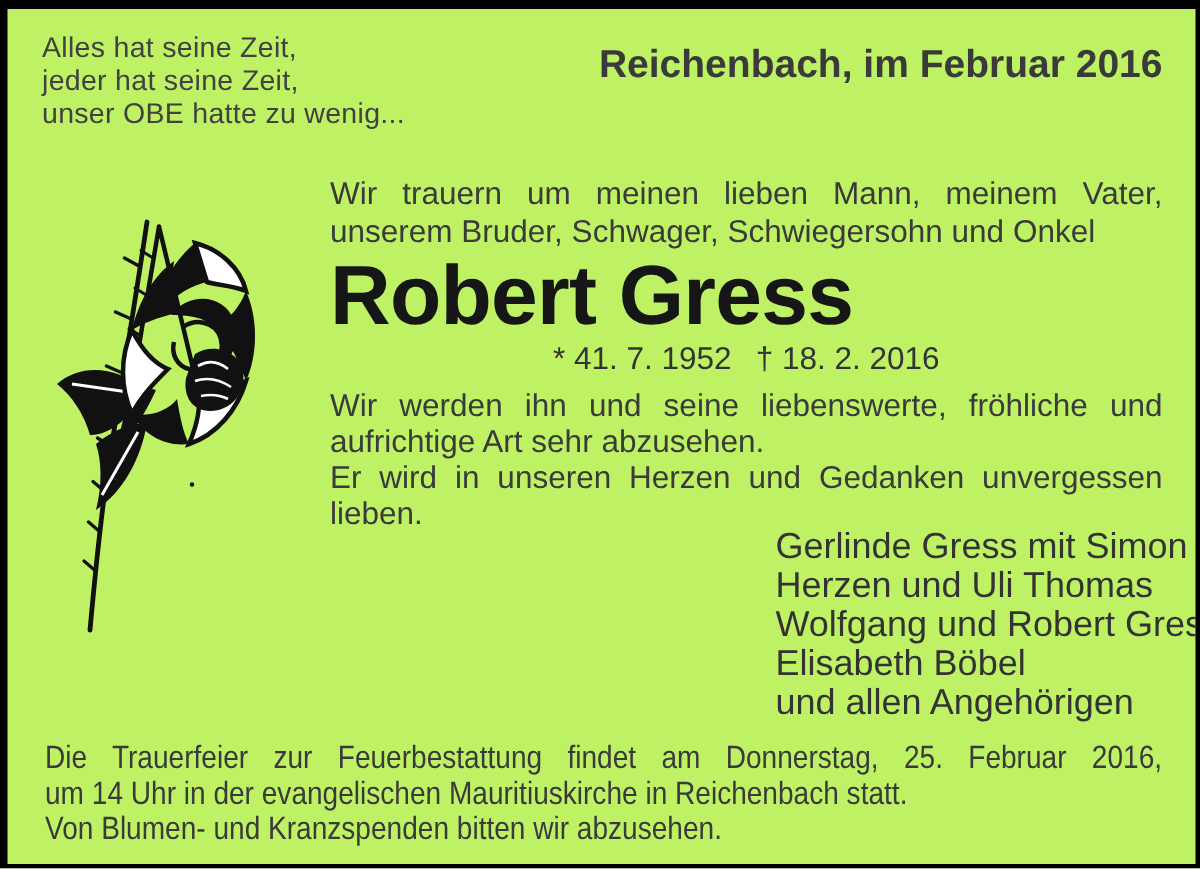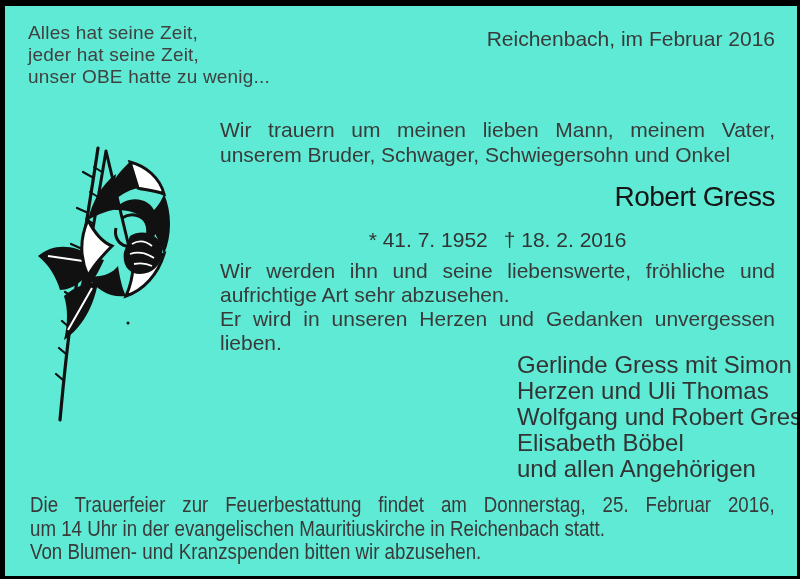--- a/index.html
+++ b/index.html
@@ -6,21 +6,21 @@
     margin: 0;
     padding: 0;
     background: #ffffff;
     font-family: "Liberation Sans", sans-serif;
   }
   .page {
     position: relative;
     width: 800px;
     height: 579px;
     box-sizing: border-box;
-    background: #5eead4;
+    background: #bef264;
     border-style: solid;
     border-color: #000000;
     border-width: 6px 3px 3px 5px; 
     overflow: hidden;
     color: #383838;
   }
   .abs { position: absolute; }
 
   
   .quote {
@@ -28,23 +28,24 @@
     font-size: 19px;
     line-height: 22px;
     letter-spacing: 0.2px;
     color: #414141;
     white-space: nowrap;
   }
 
   
   .dateline {
     right: 22px; top: 21px;
-    font-size: 21px;
+    font-size: 26px;
     color: #3a3a3a;
     white-space: nowrap;
+    font-weight: bold;
   }
 
   
   .rose {
     left: 21px; top: 126px;
     width: 172px; height: 296px;
   }
 
   
   .col { left: 215px; width: 555px; }
@@ -59,23 +60,23 @@
     top: 253px;
     font-size: 21px;
     line-height: 24px;
     color: #3a3a3a;
   }
   .j { text-align: justify; text-align-last: justify; }
 
   .name {
     top: 166px;
     margin: 0;
-    text-align: right;
-    font-size: 28px;
-    font-weight: 400;
+    text-align: left;
+    font-size: 56px;
+    font-weight: 700;
     letter-spacing: -0.5px;
     color: #161616;
     line-height: 50px;
   }
   .dates {
     top: 222px;
     text-align: center;
     font-size: 21px;
     color: #333333;
     white-space: nowrap;

